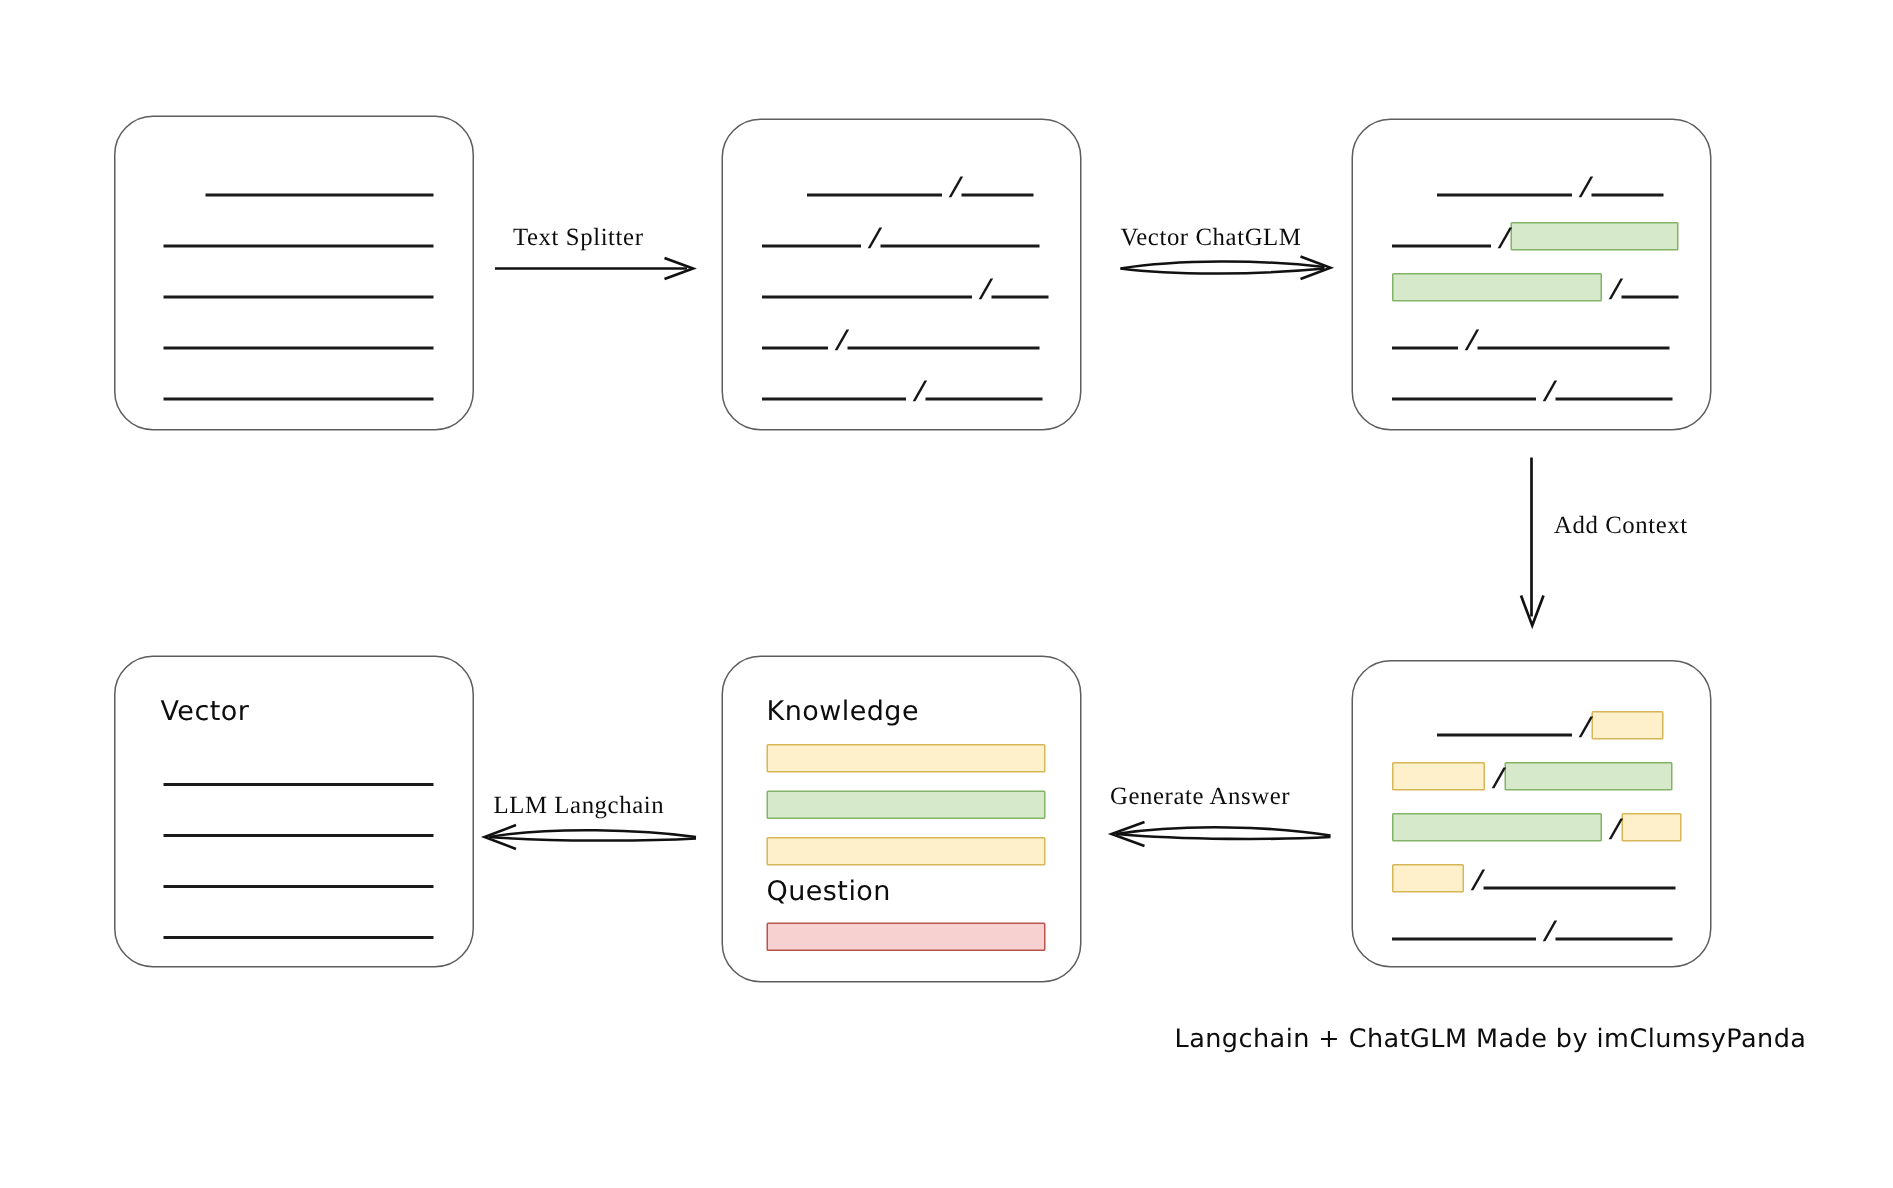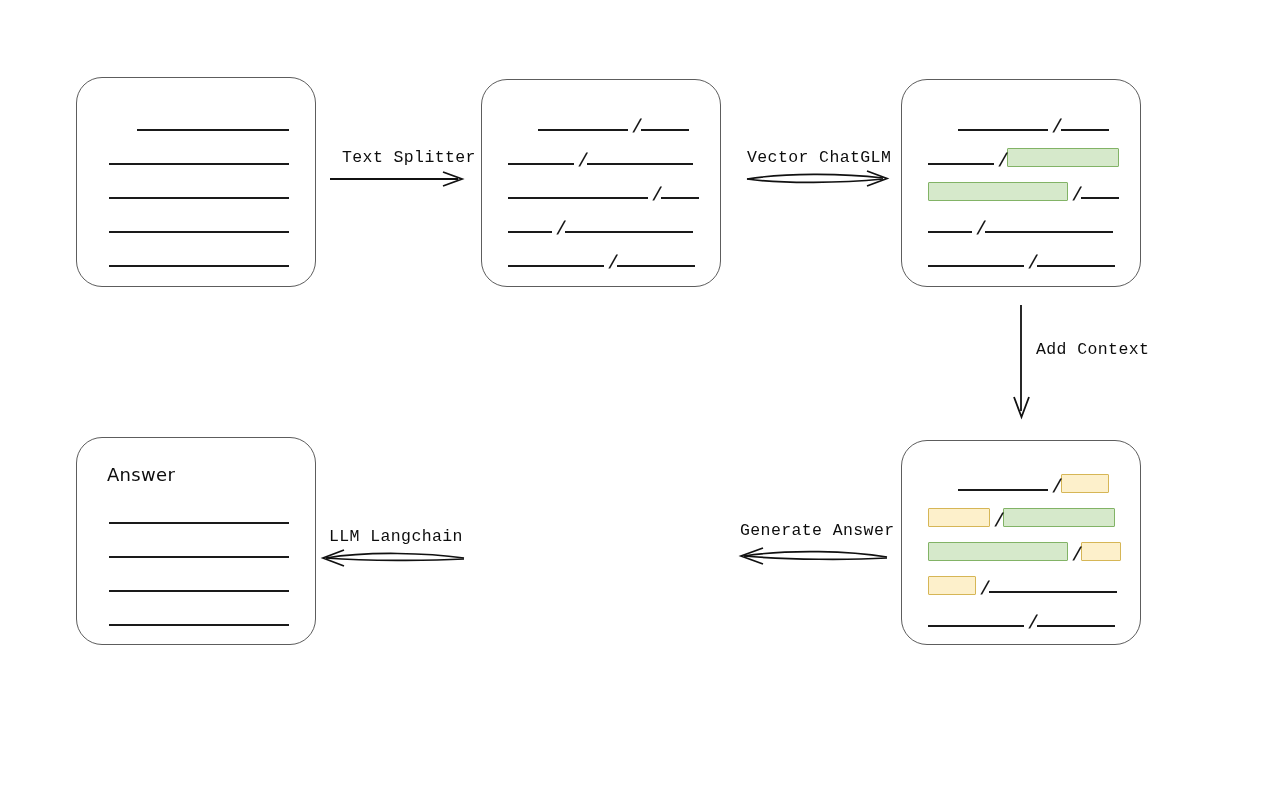--- a/index.html
+++ b/index.html
@@ -70,21 +70,21 @@
     border-radius: 1px;
     align-self: center;
   }
   .chip.green  { background: #d6e9cb; border: 1.4px solid #82b366; }
   .chip.yellow { background: #fdf0cb; border: 1.4px solid #d6b656; }
   .chip.red    { background: #f6d1d0; border: 1.4px solid #b85450; }
 
   
   .label {
     position: absolute;
-    font-family: Liberation Mono, monospace;
+    font-family: Liberation Serif, serif;
     font-size: 16.5px;
     letter-spacing: 0.4px;
     color: #0d0d0d;
     white-space: nowrap;
   }
   .card-heading {
     position: absolute;
     font-family: "DejaVu Sans", sans-serif;
     font-size: 18px;
     letter-spacing: 0.3px;
@@ -240,21 +240,21 @@
       </div>
   </div>
 
   <div class="label" style="left:1036px; top:340px;">Add Context</div>
   <svg class="arrow-svg" style="left:1010px; top:305px;" width="24" height="118" viewBox="0 0 24 118">
     <path d="M11,0 L11,106" stroke="#111" stroke-width="1.8" fill="none"></path>
     <path d="M4,92 L11.5,112 L19,92" stroke="#111" stroke-width="1.8" fill="none"></path>
   </svg>
 
   <div class="card" style="left:76px; top:437px; width:240px; height:208px;">
-    <div class="card-heading" style="left:30px; top:26px;">Answer</div>
+    <div class="card-heading" style="left:30px; top:26px;">Vector</div>
     <div class="rows" style="padding-top:68px;">
         <div class="row" style="top: 68px;">
           <span class="gap" style="width: 32px;"></span>
           <span class="seg" style="width: 180px;"></span>
           <span class="gap" style="width: 5px;"></span>
         </div>
         <div class="row" style="top: 102px;">
           <span class="gap" style="width: 32px;"></span>
           <span class="seg" style="width: 180px;"></span>
           <span class="gap" style="width: 5px;"></span>
@@ -272,20 +272,28 @@
       </div>
   </div>
 
   <div class="label" style="left:329px; top:527px;">LLM Langchain</div>
   <svg class="arrow-svg" style="left:318px; top:547px;" width="150" height="24" viewBox="0 0 150 24">
     <path d="M8,11 C50,4 110,6 146,11" stroke="#111" stroke-width="1.7" fill="none"></path>
     <path d="M8,11 C50,14 110,14 146,12" stroke="#111" stroke-width="1.7" fill="none"></path>
     <path d="M26,3 L5,11 L26,19" stroke="#111" stroke-width="1.7" fill="none"></path>
   </svg>
 
+  <div class="card" style="left:481px; top:437px; width:240px; height:218px;">
+    <div class="card-heading" style="left:29px; top:26px;">Knowledge</div>
+    <div class="chip yellow" style="position:absolute; left:29px; top:58px; width:186px; height:19px;"></div>
+    <div class="chip green" style="position:absolute; left:29px; top:89px; width:186px; height:19px;"></div>
+    <div class="chip yellow" style="position:absolute; left:29px; top:120px; width:186px; height:19px;"></div>
+    <div class="card-heading" style="left:29px; top:146px;">Question</div>
+    <div class="chip red" style="position:absolute; left:29px; top:177px; width:186px; height:19px;"></div>
+  </div>
 
   <div class="label" style="left:740px; top:521px;">Generate Answer</div>
   <svg class="arrow-svg" style="left:735px; top:545px;" width="155" height="24" viewBox="0 0 155 24">
     <path d="M9,11 C55,4 115,6 152,12" stroke="#111" stroke-width="1.7" fill="none"></path>
     <path d="M9,11 C55,15 115,15 152,13" stroke="#111" stroke-width="1.7" fill="none"></path>
     <path d="M28,3 L6,11 L28,19" stroke="#111" stroke-width="1.7" fill="none"></path>
   </svg>
 
   <div class="card" style="left:901px; top:440px; width:240px; height:205px;">
     <div class="rows" style="padding-top:32px;">
@@ -325,14 +333,15 @@
           <span class="gap" style="width: 26px;"></span>
           <span class="seg" style="width: 96px;"></span>
           <span class="gap" style="width: 5px;"></span>
           <span class="slash">/</span>
           <span class="seg" style="width: 78px;"></span>
           <span class="gap" style="width: 5px;"></span>
         </div>
       </div>
   </div>
 
+  <div class="footer" style="left:783px; top:683px;">Langchain + ChatGLM Made by imClumsyPanda</div>
 
 </div>
 
 </body></html>

